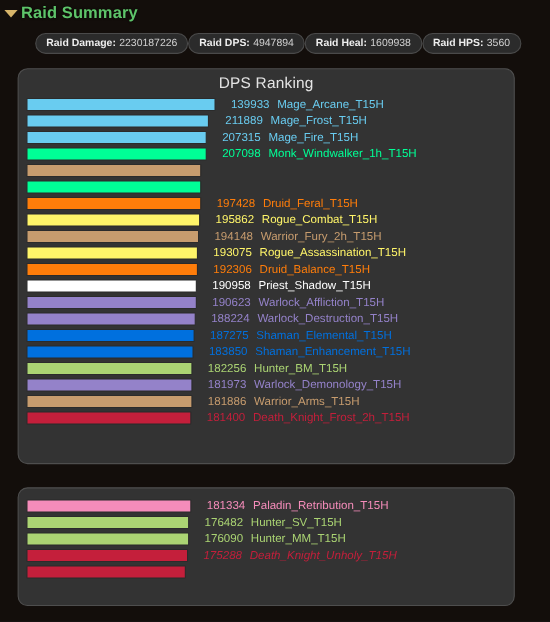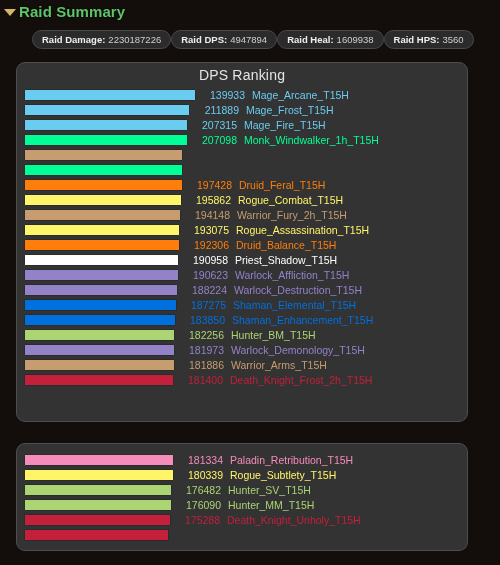--- a/index.html
+++ b/index.html
@@ -239,34 +239,30 @@
       </div>
   </div>
 
   <div class="panel" id="panel-bottom">
     <div class="rows">
         <div class="row">
           <div class="bar" style="width: 150px; background: rgb(245, 140, 186);"></div>
           <div class="row-label" style="color: rgb(245, 140, 186);"><span class="row-value">181334</span><span>Paladin_Retribution_T15H</span></div>
         </div>
         <div class="row">
-          <div class="bar" style="width: 150px; background: rgb(255, 245, 105);"></div>
-          <div class="row-label" style="color: rgb(255, 245, 105);"><span class="row-value">180339</span><span>Rogue_Subtlety_T15H</span></div>
-        </div>
-        <div class="row">
           <div class="bar" style="width: 148px; background: rgb(171, 212, 115);"></div>
           <div class="row-label" style="color: rgb(171, 212, 115);"><span class="row-value">176482</span><span>Hunter_SV_T15H</span></div>
         </div>
         <div class="row">
           <div class="bar" style="width: 148px; background: rgb(171, 212, 115);"></div>
           <div class="row-label" style="color: rgb(171, 212, 115);"><span class="row-value">176090</span><span>Hunter_MM_T15H</span></div>
         </div>
         <div class="row">
           <div class="bar" style="width: 147px; background: rgb(196, 31, 59);"></div>
-          <div class="row-label" style="color: rgb(196, 31, 59);"><span class="row-value">175288</span><span>Death_Knight_Unholy_T15H</span></div>
+          <div class="row-label" style="color: rgb(196, 31, 59); font-style: italic;"><span class="row-value">175288</span><span>Death_Knight_Unholy_T15H</span></div>
         </div>
         <div class="row">
           <div class="bar" style="width: 145px; background: rgb(196, 31, 59);"></div>
         </div>
       </div>
   </div>
 
 </div>
 
 </body></html>

